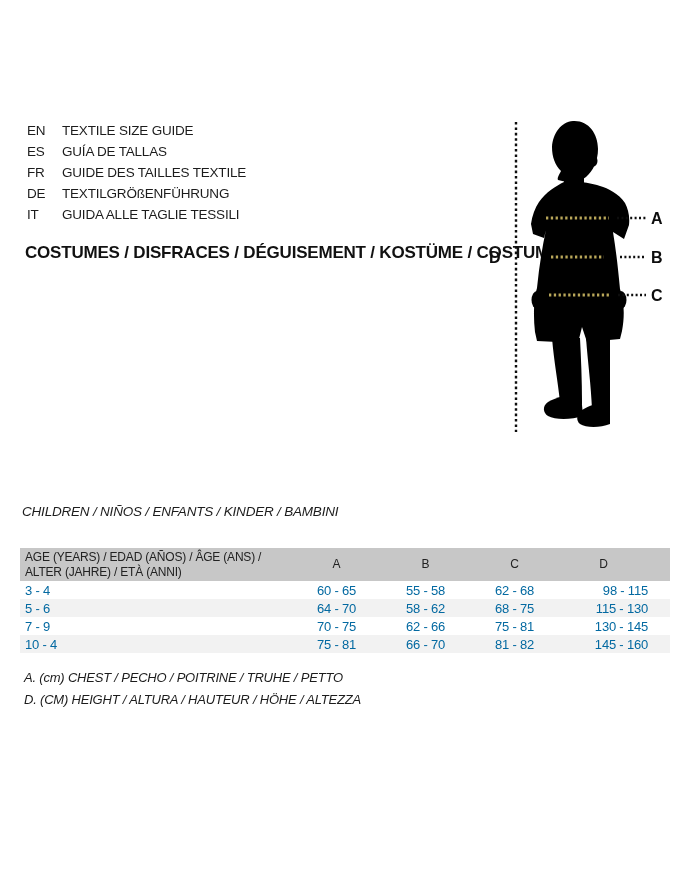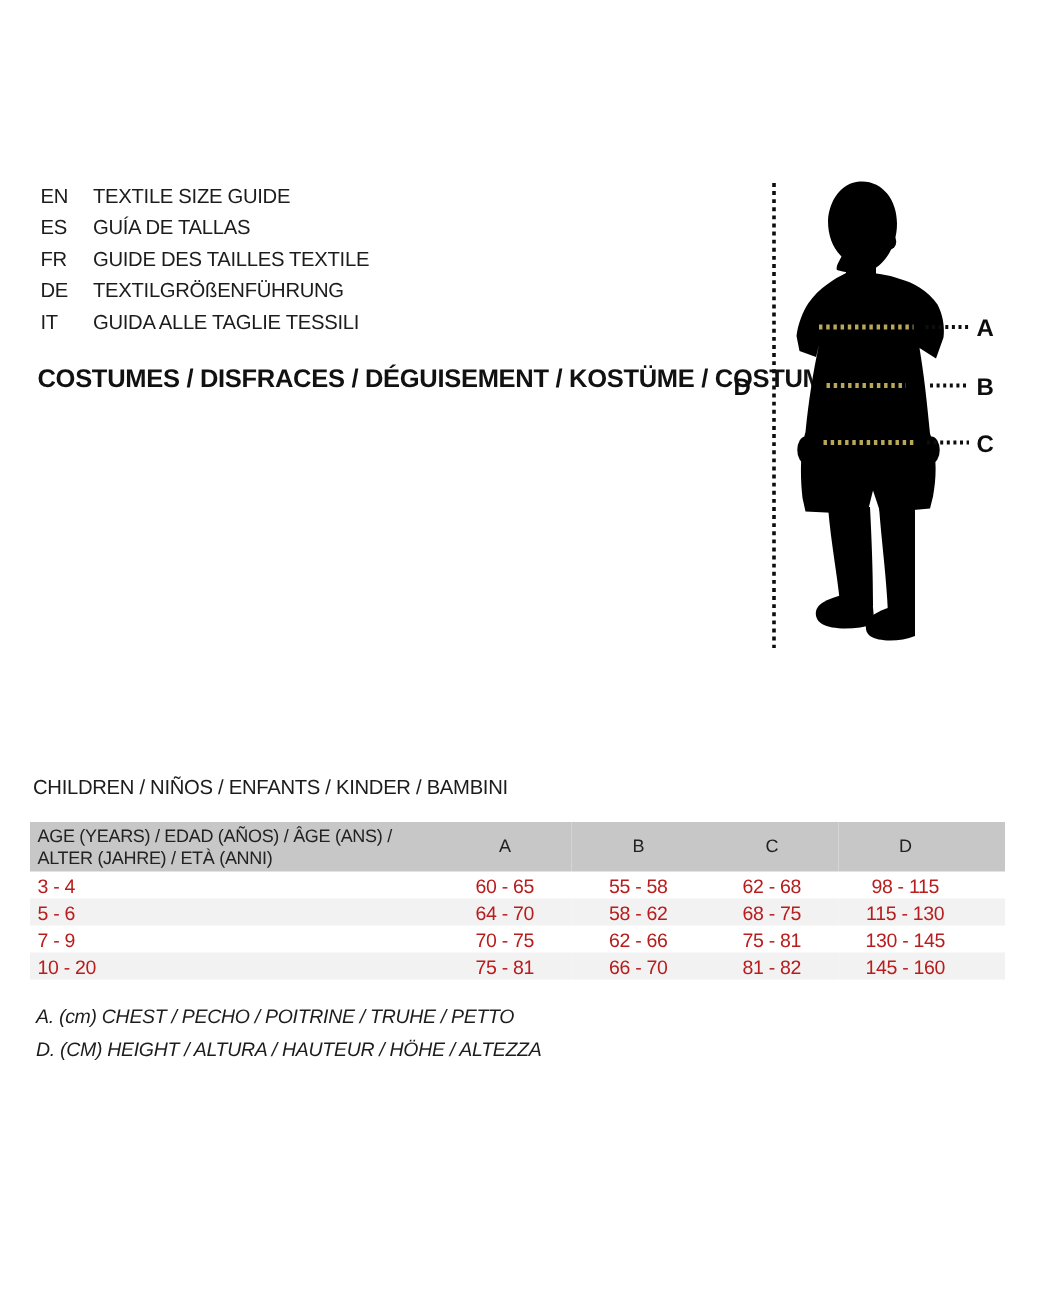--- a/index.html
+++ b/index.html
@@ -26,38 +26,38 @@
     white-space: nowrap; color: #111;
   }
 
   
   .figure-wrap { position: absolute; left: 480px; top: 110px; width: 220px; height: 330px; }
   .figure-wrap svg { display: block; width: 220px; height: 330px; }
   .measure-label { font-family: "Liberation Sans", "DejaVu Sans", sans-serif; font-weight: bold; font-size: 16px; fill: #0d0d0d; }
 
   
   .section-heading {
-    position: absolute; left: 22px; top: 517px;
-    font-size: 13.5px; letter-spacing: -0.2px; white-space: nowrap;
+    position: absolute; left: 22px; top: 504px;
+    font-size: 13.5px; letter-spacing: -0.2px; white-space: nowrap; font-style: italic;
   }
   .size-table-wrap { position: absolute; left: 20px; top: 548px; width: 650px; }
   table.size-table { border-collapse: collapse; table-layout: fixed; width: 650px; }
   table.size-table th, table.size-table td { font-weight: normal; vertical-align: middle; }
   .col-age { width: 272px; }
   .col-a, .col-b, .col-c { width: 89px; }
   .col-d { width: 111px; }
   tr.head-row { background: #c7c7c7; height: 33px; }
   tr.head-row th { font-size: 12px; line-height: 14.5px; text-align: center; letter-spacing: -0.2px; color: #222; }
   tr.head-row th.age-head { text-align: left; padding-left: 5px; }
   tr.head-row th.d-head { padding-right: 22px; }
   tr.data-row { height: 18px; }
   tr.data-row.alt { background: #f2f2f2; }
-  tr.data-row td { font-size: 13px; text-align: center; letter-spacing: -0.2px; color: #b91c1c; }
+  tr.data-row td { font-size: 13px; text-align: center; letter-spacing: -0.2px; color: #0369a1; }
   tr.data-row td.age-cell { text-align: left; padding-left: 5px; }
-  tr.data-row td.d-cell { padding-right: 22px; }
+  tr.data-row td.d-cell { padding-right: 22px; text-align: right; }
 
   
   .legend { position: absolute; left: 24px; top: 667px; font-style: italic; }
   .legend-line { font-size: 13px; line-height: 21.5px; letter-spacing: -0.2px; white-space: nowrap; }
 </style>
 </head>
 <body>
 
 <div class="page">
 
@@ -184,21 +184,21 @@
         <td class="d-cell">115 - 130</td>
       </tr>
       <tr class="data-row">
         <td class="age-cell">7 - 9</td>
         <td>70 - 75</td>
         <td>62 - 66</td>
         <td>75 - 81</td>
         <td class="d-cell">130 - 145</td>
       </tr>
       <tr class="data-row alt">
-        <td class="age-cell">10 - 20</td>
+        <td class="age-cell">10 - 4</td>
         <td>75 - 81</td>
         <td>66 - 70</td>
         <td>81 - 82</td>
         <td class="d-cell">145 - 160</td>
       </tr>
     </tbody>
       </table>
   </div>
 
   <div class="legend">

